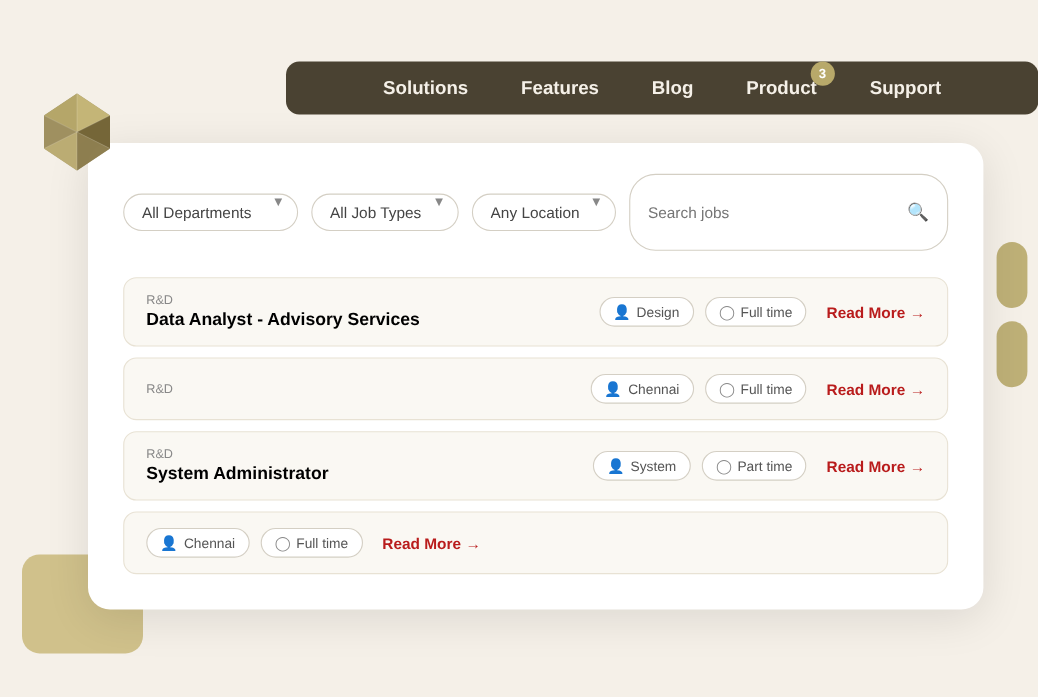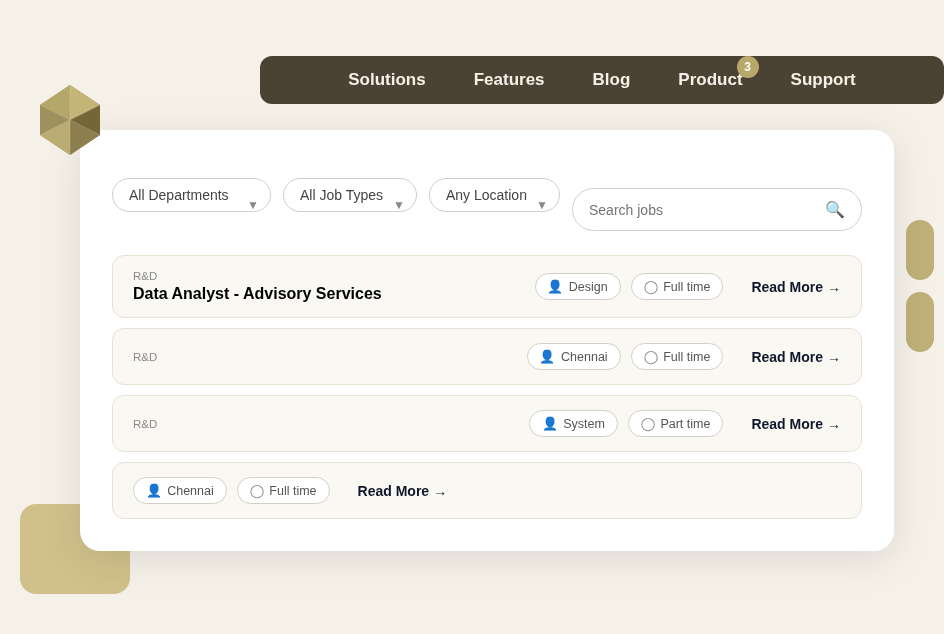--- a/index.html
+++ b/index.html
@@ -109,21 +109,21 @@
     
     .filter-row {
       display: flex;
       gap: 12px;
       margin-bottom: 24px;
       align-items: center;
     }
     .filter-select-wrapper {
       position: relative;
       display: inline-flex;
-      align-items: flex-end;
+      align-items: flex-start;
     }
     .filter-select-wrapper select {
       border: 1.5px solid #d4cfc4;
       border-radius: 24px;
       padding: 8px 32px 8px 16px;
       font-size: 14px;
       color: #444;
       background: #fff;
       appearance: none;
       cursor: pointer;
@@ -132,27 +132,26 @@
     .filter-select-wrapper .chevron {
       position: absolute;
       right: 12px;
       pointer-events: none;
       color: #888;
       font-size: 12px;
     }
     .search-wrapper {
       border: 1.5px solid #d4cfc4;
       border-radius: 24px;
-      padding: 11px 16px;
+      padding: 24px 16px;
       display: flex;
       align-items: center;
       gap: 8px;
       flex: 1;
       background: #fff;
-      margin-top: 30px;
     }
     .search-wrapper input {
       border: none;
       outline: none;
       font-size: 14px;
       color: #888;
       background: transparent;
       flex: 1;
     }
     .search-icon-btn {
@@ -206,29 +205,29 @@
       align-items: center;
       gap: 5px;
       background: #fff;
       white-space: nowrap;
     }
     .tag-icon {
       font-size: 13px;
       color: #888;
     }
     .read-more {
-      color: #0f172a;
+      color: #b91c1c;
       font-size: 14px;
       font-weight: 600;
       cursor: pointer;
       display: flex;
       align-items: center;
       gap: 4px;
       white-space: nowrap;
-      margin-left: 18px;
+      margin-left: 8px;
     }
     .read-more-arrow {
       font-size: 14px;
     }
   </style>
 </head>
 <body>
 
 <div class="diamond-logo">
   <svg viewBox="0 0 80 80" xmlns="http://www.w3.org/2000/svg">
@@ -339,20 +338,21 @@
         <span class="read-more">
           <span>Read More</span>
           <span class="read-more-arrow">→</span>
         </span>
       </div>
     </div>
 
     <div class="job-card">
       <div class="job-info">
         <span class="job-dept">R&amp;D</span>
+        <span class="job-title">System Administrator</span>
       </div>
       <div class="job-tags">
         <span class="tag">
           <span class="tag-icon">👤</span>
           <span>System</span>
         </span>
         <span class="tag">
           <span class="tag-icon">◯</span>
           <span>Part time</span>
         </span>

